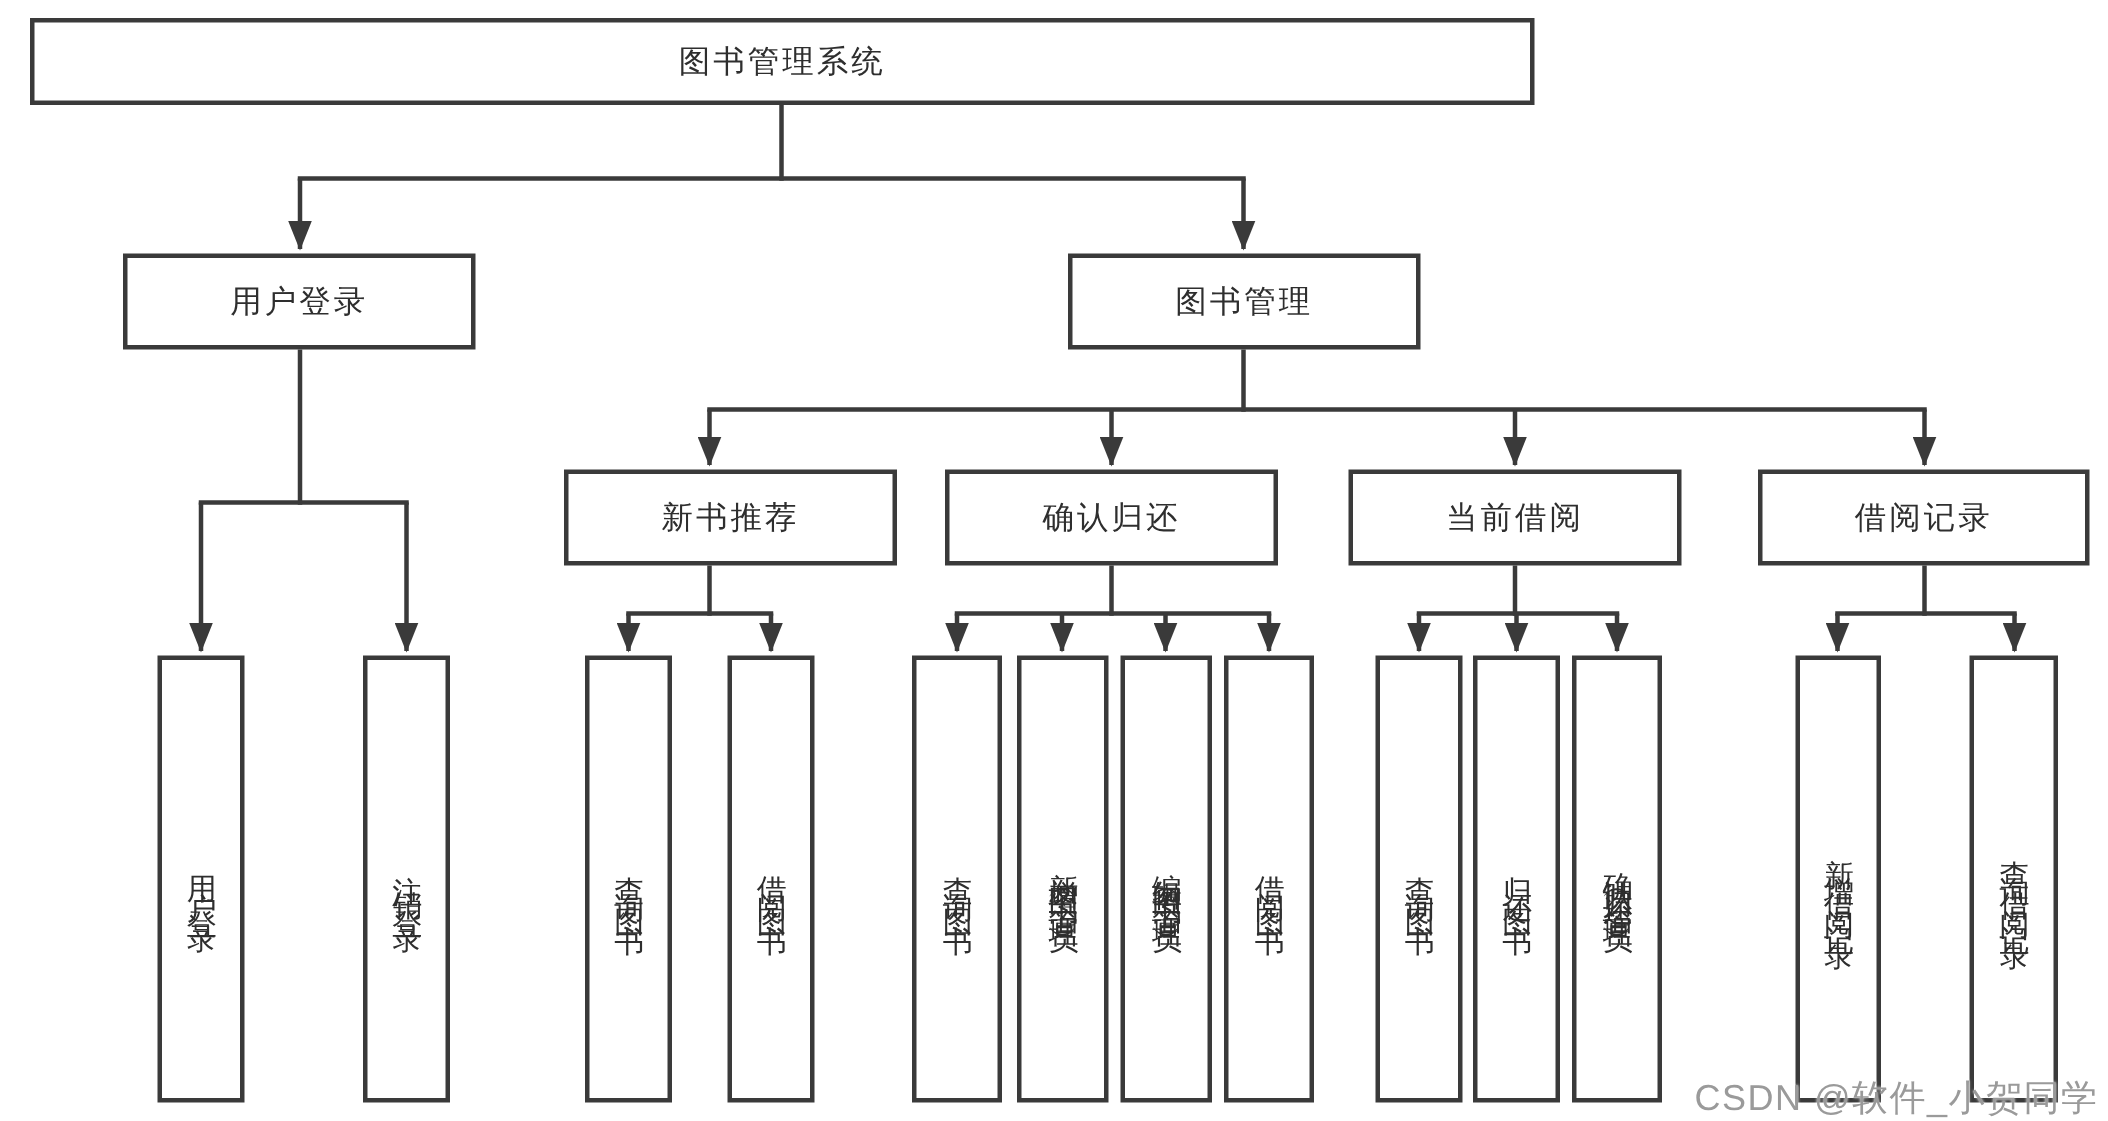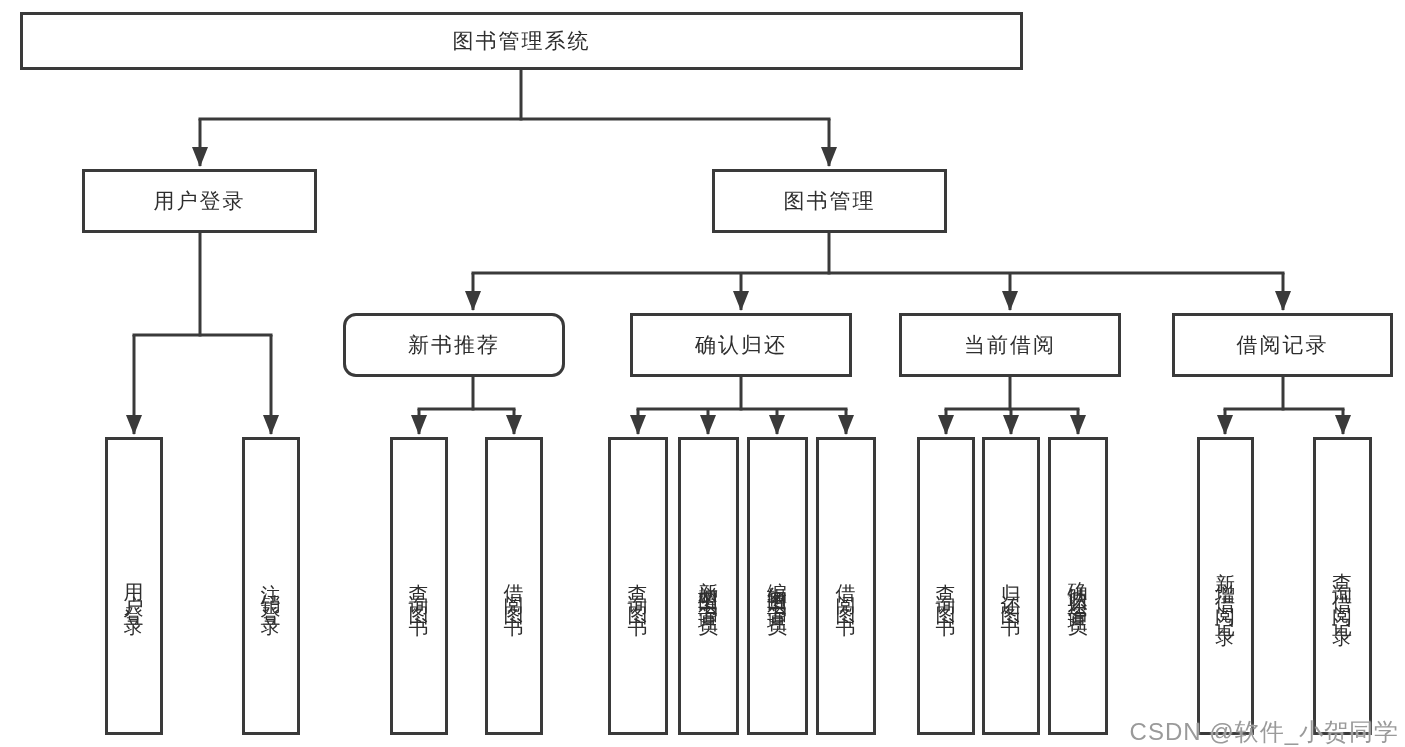--- a/index.html
+++ b/index.html
@@ -100,21 +100,21 @@
       <line x1="1225" y1="409" x2="1225" y2="434" marker-end="url(#ah)"></line>
       <line x1="1343" y1="409" x2="1343" y2="434" marker-end="url(#ah)"></line>
     </g>
   </svg>
 
   <div class="node" style="left:20px;top:12px;width:1003px;height:58px;">图书管理系统</div>
 
   <div class="node" style="left:82px;top:169px;width:235px;height:64px;">用户登录</div>
   <div class="node" style="left:712px;top:169px;width:235px;height:64px;text-align:center;">图书管理</div>
 
-  <div class="node" style="left:343px;top:313px;width:222px;height:64px;border-radius:13px;">新书推荐</div>
+  <div class="node" style="left:376px;top:313px;width:222px;height:64px;">新书推荐</div>
   <div class="node" style="left:630px;top:313px;width:222px;height:64px;">确认归还</div>
   <div class="node" style="left:1172px;top:313px;width:221px;height:64px;">借阅记录</div>
   <div class="node" style="left:899px;top:313px;width:222px;height:64px;">当前借阅</div>
 
   <div class="node vnode" style="left:105px;top:437px;width:58px;height:298px;">用户登录</div>
   <div class="node vnode" style="left:242px;top:437px;width:58px;height:298px;">注销登录</div>
 
   <div class="node vnode" style="left:390px;top:437px;width:58px;height:298px;">查询图书</div>
   <div class="node vnode" style="left:485px;top:437px;width:58px;height:298px;">借阅图书</div>
 

